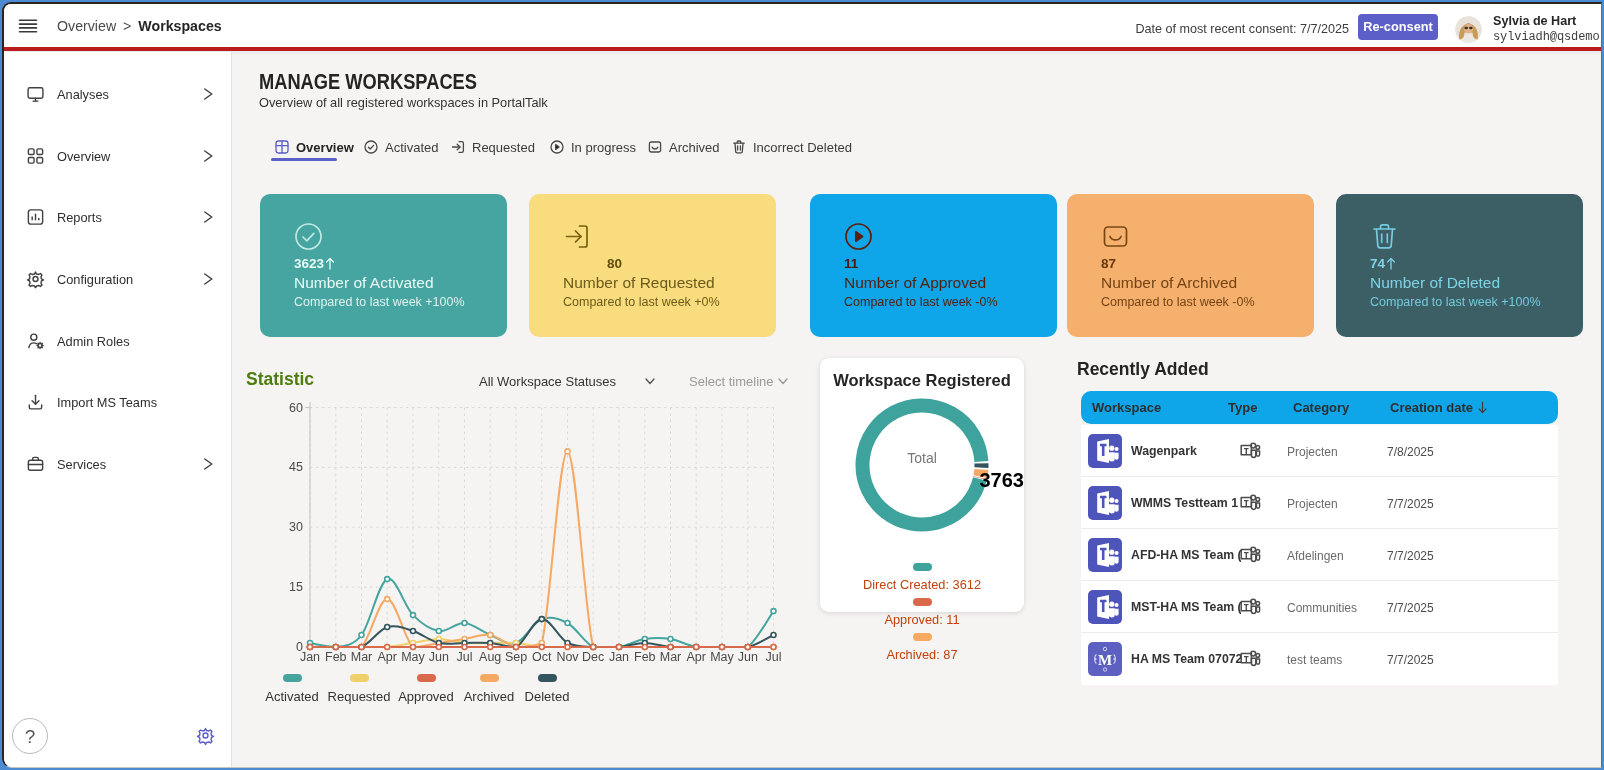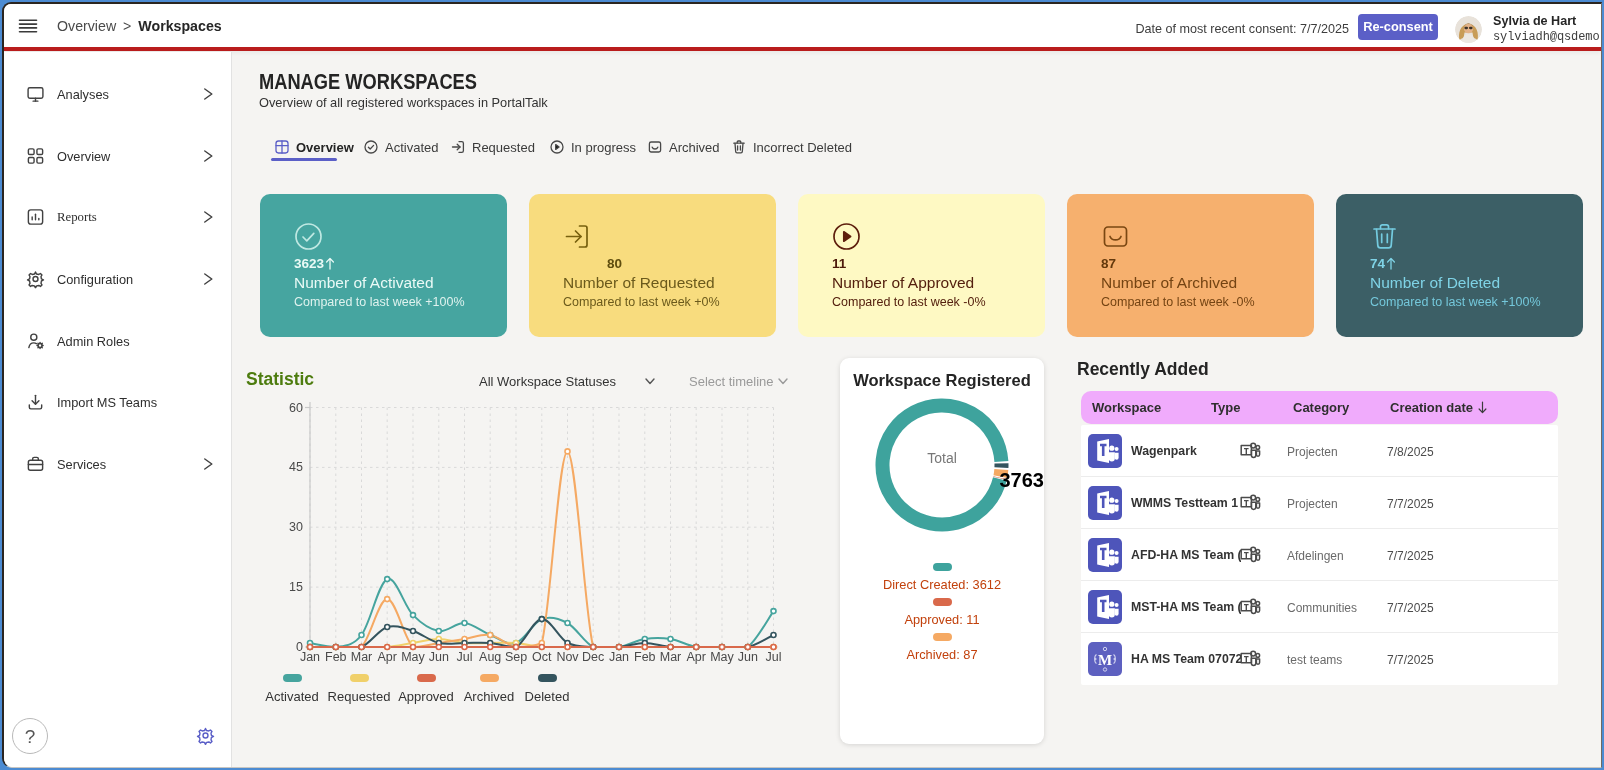--- a/index.html
+++ b/index.html
@@ -43,32 +43,32 @@
 .card .ttl{position:absolute;left:34px;top:80px;font-size:15.5px;}
 .card .cmp{position:absolute;left:34px;top:101px;font-size:12.5px;}
 
 .stitle{position:absolute;left:10px;top:314px;font-size:17.5px;font-weight:700;color:#4d7c0f;}
 .sdrop1{position:absolute;left:243px;top:319px;font-size:13px;color:#333;}
 .sdrop2{position:absolute;left:453px;top:319px;font-size:13px;color:#9a9a9a;}
 .legend{position:absolute;top:619px;width:84px;text-align:center;}
 .legend .pill{width:19px;height:7.5px;border-radius:4px;margin:0 auto;}
 .legend .llb{font-size:13px;color:#333;margin-top:7px;text-align:center;white-space:nowrap;}
 
-.dcard{position:absolute;left:604px;top:303px;width:204px;height:386px;background:#fff;border-radius:9px;
+.dcard{position:absolute;left:584px;top:303px;width:204px;height:254px;background:#fff;border-radius:9px;
   box-shadow:0 1px 5px rgba(0,0,0,.13);}
 .dcard h2{font-size:16.5px;font-weight:700;color:#242424;text-align:center;margin-top:13px;}
 .dlegend{position:absolute;left:0;width:100%;text-align:center;}
 .dlegend .pill{width:19px;height:8px;border-radius:4px;margin:0 auto;}
 .dlegend .t{font-size:12.8px;color:#c2410c;margin-top:6px;}
 .dtotal{position:absolute;left:0;top:92px;width:204px;text-align:center;}
 .dtotal .a{font-size:14px;color:#777;}
 .dtotal .b{font-size:20px;font-weight:700;color:#000000;margin-top:3px;text-align:right;}
 
 .ra-title{position:absolute;left:841px;top:304px;font-size:17.5px;font-weight:700;color:#242424;}
-.ra-head{position:absolute;left:845px;top:336px;width:477px;height:33px;background:#f0abfc;border-radius:10px;}
+.ra-head{position:absolute;left:845px;top:336px;width:477px;height:33px;background:#0ea5e9;border-radius:10px;}
 .ra-head span{position:absolute;top:9px;font-size:13px;font-weight:700;color:#2e2e2e;}
 .ra-body{position:absolute;left:845px;top:370px;width:477px;height:260px;background:#fff;border-radius:2px;}
 .ra-row{position:absolute;left:0;width:100%;height:52px;border-bottom:1px solid #ececec;}
 .ra-row:last-child{border-bottom:none;}
 .ra-row .wic{position:absolute;left:7px;top:9px;width:34px;height:34px;border-radius:5px;overflow:hidden;}
 .ra-row .wn{position:absolute;left:50px;top:19px;font-size:12.3px;font-weight:700;color:#333;white-space:nowrap;
   max-width:110px;overflow:hidden;}
 .ra-row .tic{position:absolute;left:159px;top:16px;width:20px;height:20px;}
 .ra-row .cat{position:absolute;left:206px;top:20px;font-size:12px;color:#6a6a6a;}
 .ra-row .dt{position:absolute;left:306px;top:20px;font-size:12px;color:#4c4c4c;}
@@ -122,21 +122,21 @@
               <rect x="11.5" y="2.5" width="6" height="6" rx="1.4"></rect>
               <rect x="2.5" y="11.5" width="6" height="6" rx="1.4"></rect>
               <rect x="11.5" y="11.5" width="6" height="6" rx="1.4"></rect>
             </g>
           </svg></div>
         <div class="lb">Overview</div>
         <div class="ch"><svg width="11" height="14" viewBox="0 0 11 14">
             <path d="M1.8 2L8.8 7 1.8 12" fill="none" stroke="#424242" stroke-width="1.5" stroke-linecap="round" stroke-linejoin="round"></path>
           </svg></div>
       </div>
-    <div class="nav-item" style="top:145px;font-family:Liberation Serif, serif;">
+    <div class="nav-item" style="top:145px;">
         <div class="ic"><svg width="19" height="19" viewBox="0 0 20 20" style="">
             <g fill="none" stroke="#424242" stroke-width="1.5" stroke-linecap="round" stroke-linejoin="round">
               <rect x="2.5" y="2.5" width="15" height="15" rx="2.5"></rect>
               <path d="M6.5 13v-3"></path>
               <path d="M10 13V7"></path>
               <path d="M13.5 13v-1.5"></path>
             </g>
           </svg></div>
         <div class="lb">Reports</div>
         <div class="ch"><svg width="11" height="14" viewBox="0 0 11 14">
@@ -278,21 +278,21 @@
             <g fill="none" stroke="#77600e" stroke-width="1.7" stroke-linecap="round" stroke-linejoin="round">
               <path d="M17.5 5h5.5c1.1 0 2 .9 2 2v17c0 1.1-.9 2-2 2h-5.5"></path>
               <path d="M4.5 15.5h14.5"></path>
               <path d="M13.5 10l5.5 5.5-5.5 5.5"></path>
             </g>
           </svg></div>
 <div class="num" style="color:#5f4d0e;margin-left:44px;">80</div>
 <div class="ttl" style="color:#6b5a1c;">Number of Requested</div>
 <div class="cmp" style="color:#6b5a1c;">Compared to last week +0%</div>
       </div>
-    <div class="card" style="left:562px;background:#fef9c3;">
+    <div class="card" style="left:574px;background:#0ea5e9;">
 <div class="cic"><svg width="31" height="31" viewBox="0 0 31 31">
             <g fill="none" stroke="#5e1f0d" stroke-width="1.7" stroke-linecap="round" stroke-linejoin="round">
               <circle cx="15.5" cy="15.5" r="12.5"></circle>
               <path d="M12.8 10.8l6.8 4.7-6.8 4.7z" fill="#5e1f0d"></path>
             </g>
           </svg></div>
 <div class="num" style="color:#4d1a0a;">11</div>
 <div class="ttl" style="color:#54200e;">Number of Approved</div>
 <div class="cmp" style="color:#54200e;">Compared to last week -0%</div>
       </div>
@@ -532,21 +532,21 @@
           <div class="t">Approved: 11</div>
         </div>
       <div class="dlegend" style="top:275px;">
           <div class="pill" style="background:#f5a963;"></div>
           <div class="t">Archived: 87</div>
         </div>
     </div>
     <div class="ra-title">Recently Added</div>
     <div class="ra-head">
       <span style="left:11px;">Workspace</span>
-        <span style="left:130px;text-align:center;">Type</span>
+        <span style="left:147px;text-align:center;">Type</span>
       <span style="left:212px;">Category</span>
         <span style="left:309px;">Creation date <svg width="11" height="13" viewBox="0 0 10 13" style="vertical-align:-2px;">
             <path d="M5 1v10.4M1.6 8L5 11.6 8.4 8" fill="none" stroke="#3c3c3c" stroke-width="1.2" stroke-linecap="round" stroke-linejoin="round"></path>
           </svg></span>
     </div>
     <div class="ra-body">
       <div class="ra-row" style="top:0px;">
 <div class="wic"><svg width="34" height="34" viewBox="0 0 34 34">
               <rect width="34" height="34" fill="#4e55ba"></rect>
 <path d="M9.2 7.6L21 4.9v24.2L9.2 26.4z" fill="#fff"></path>

